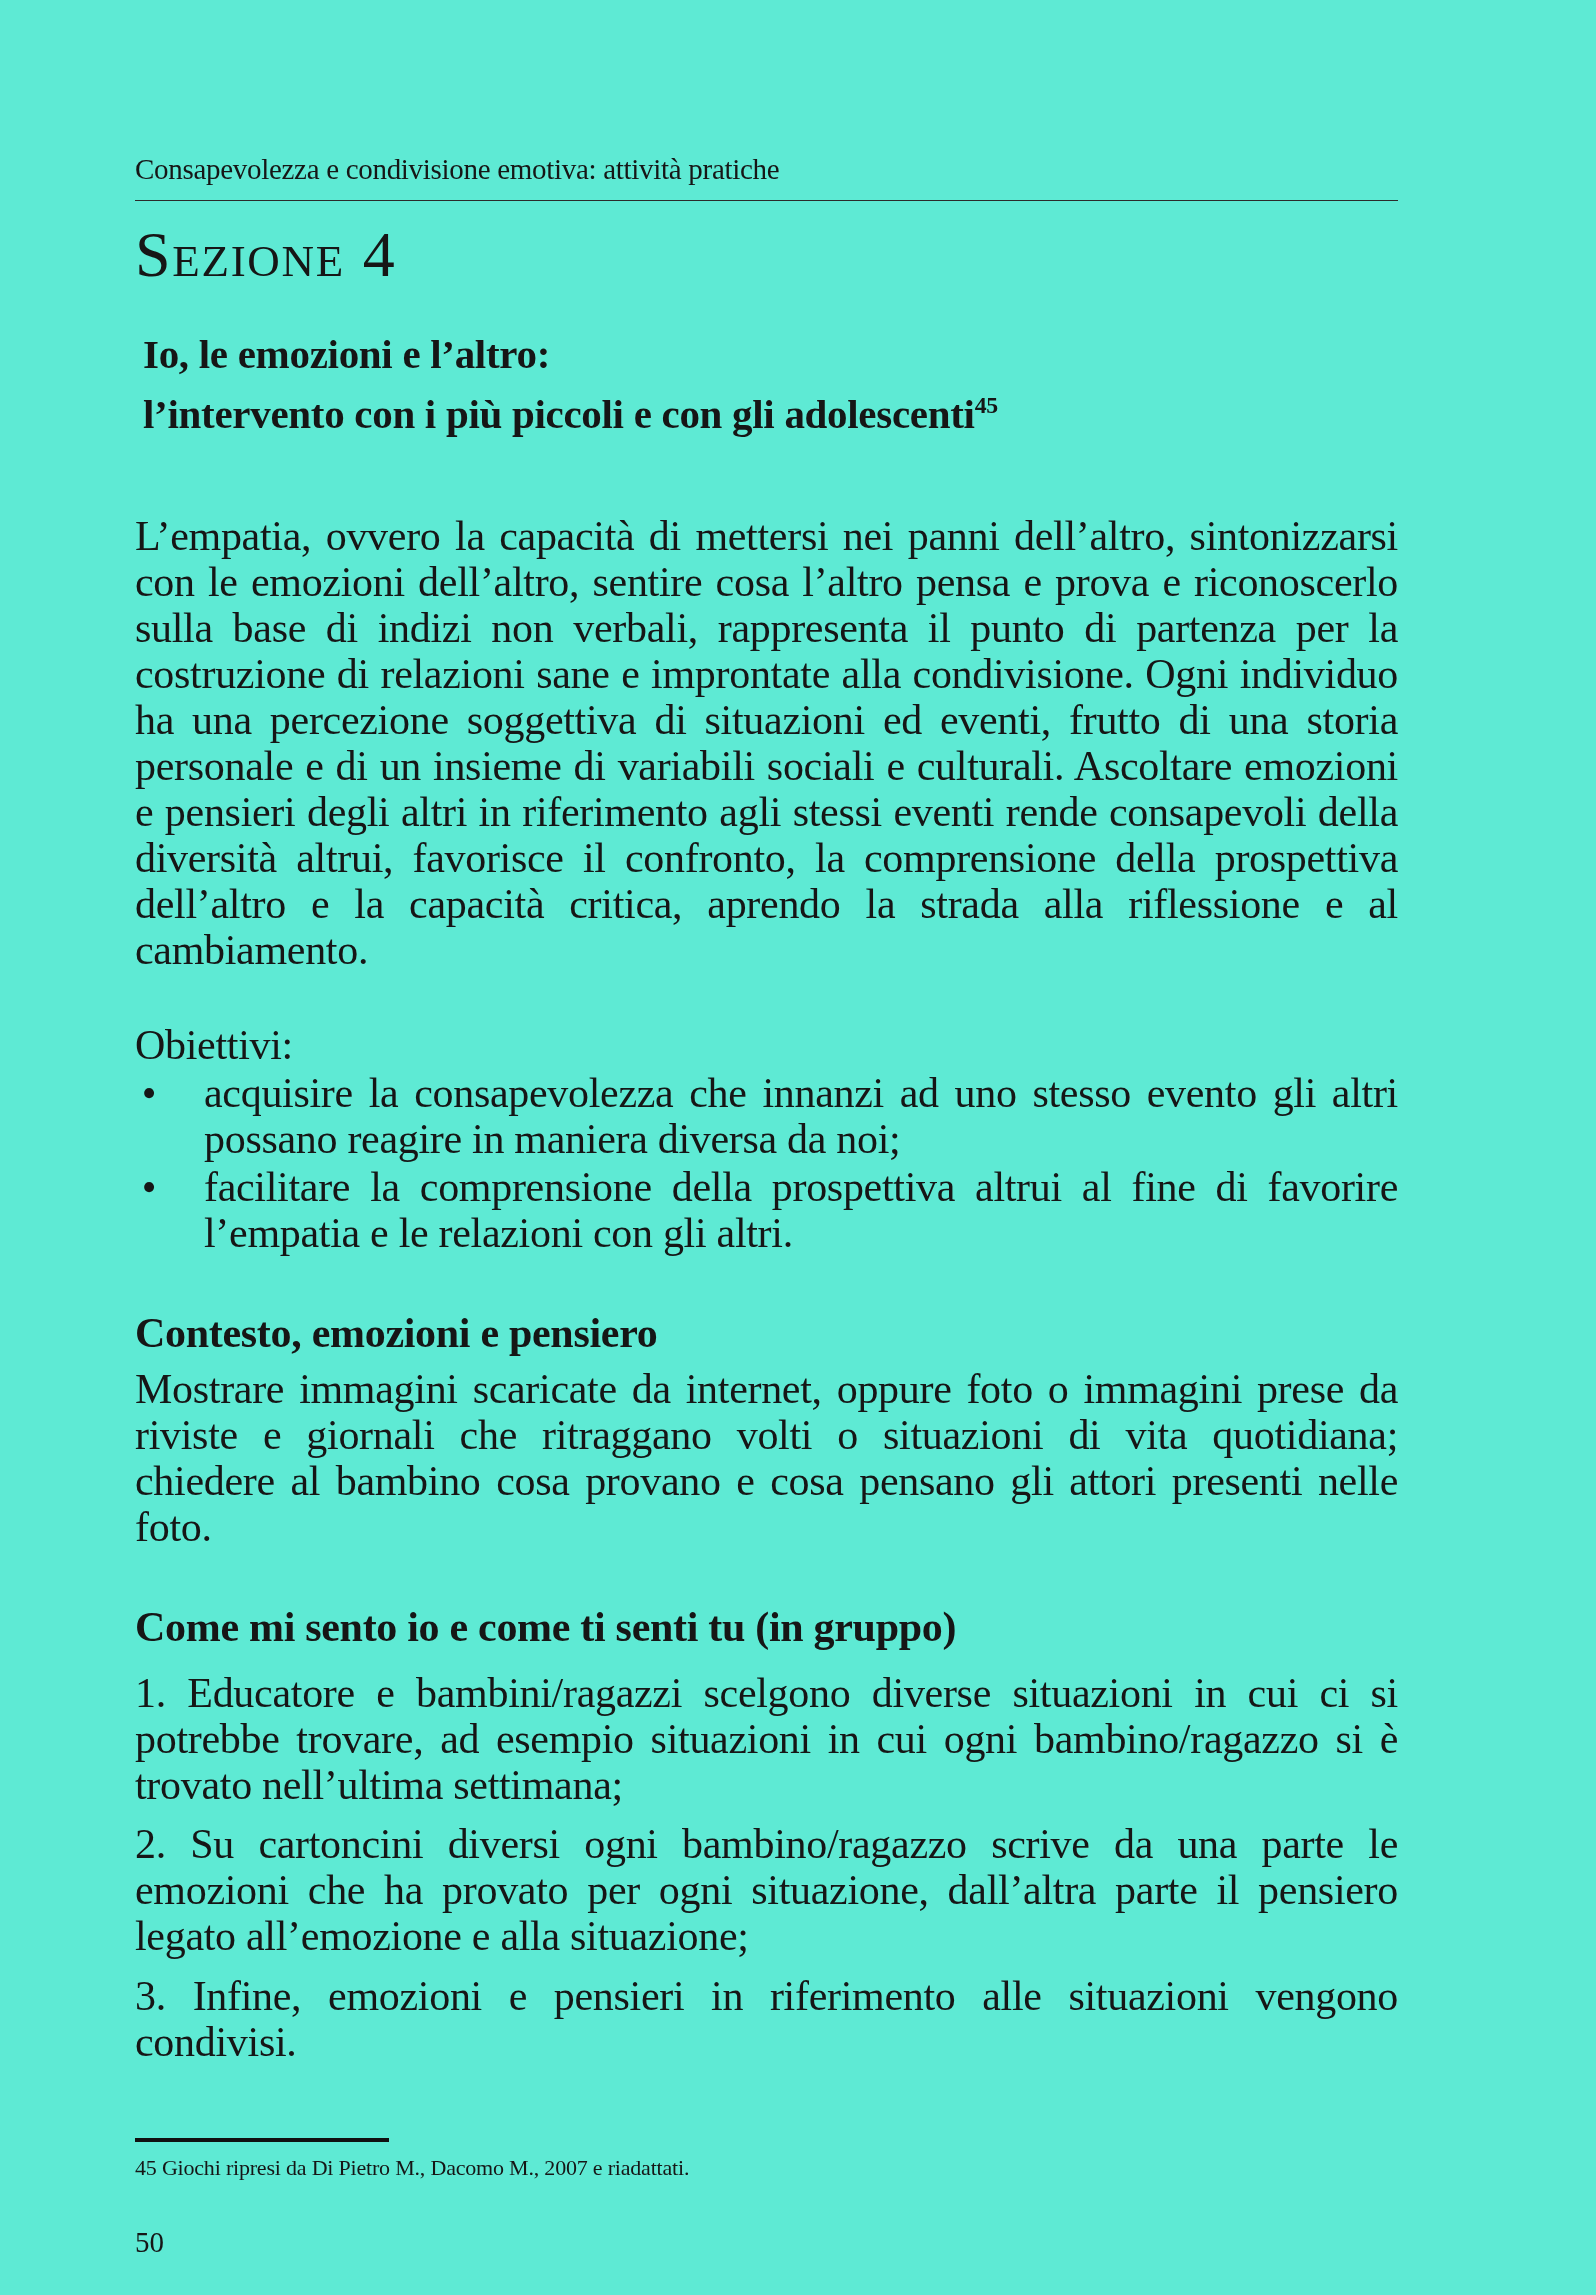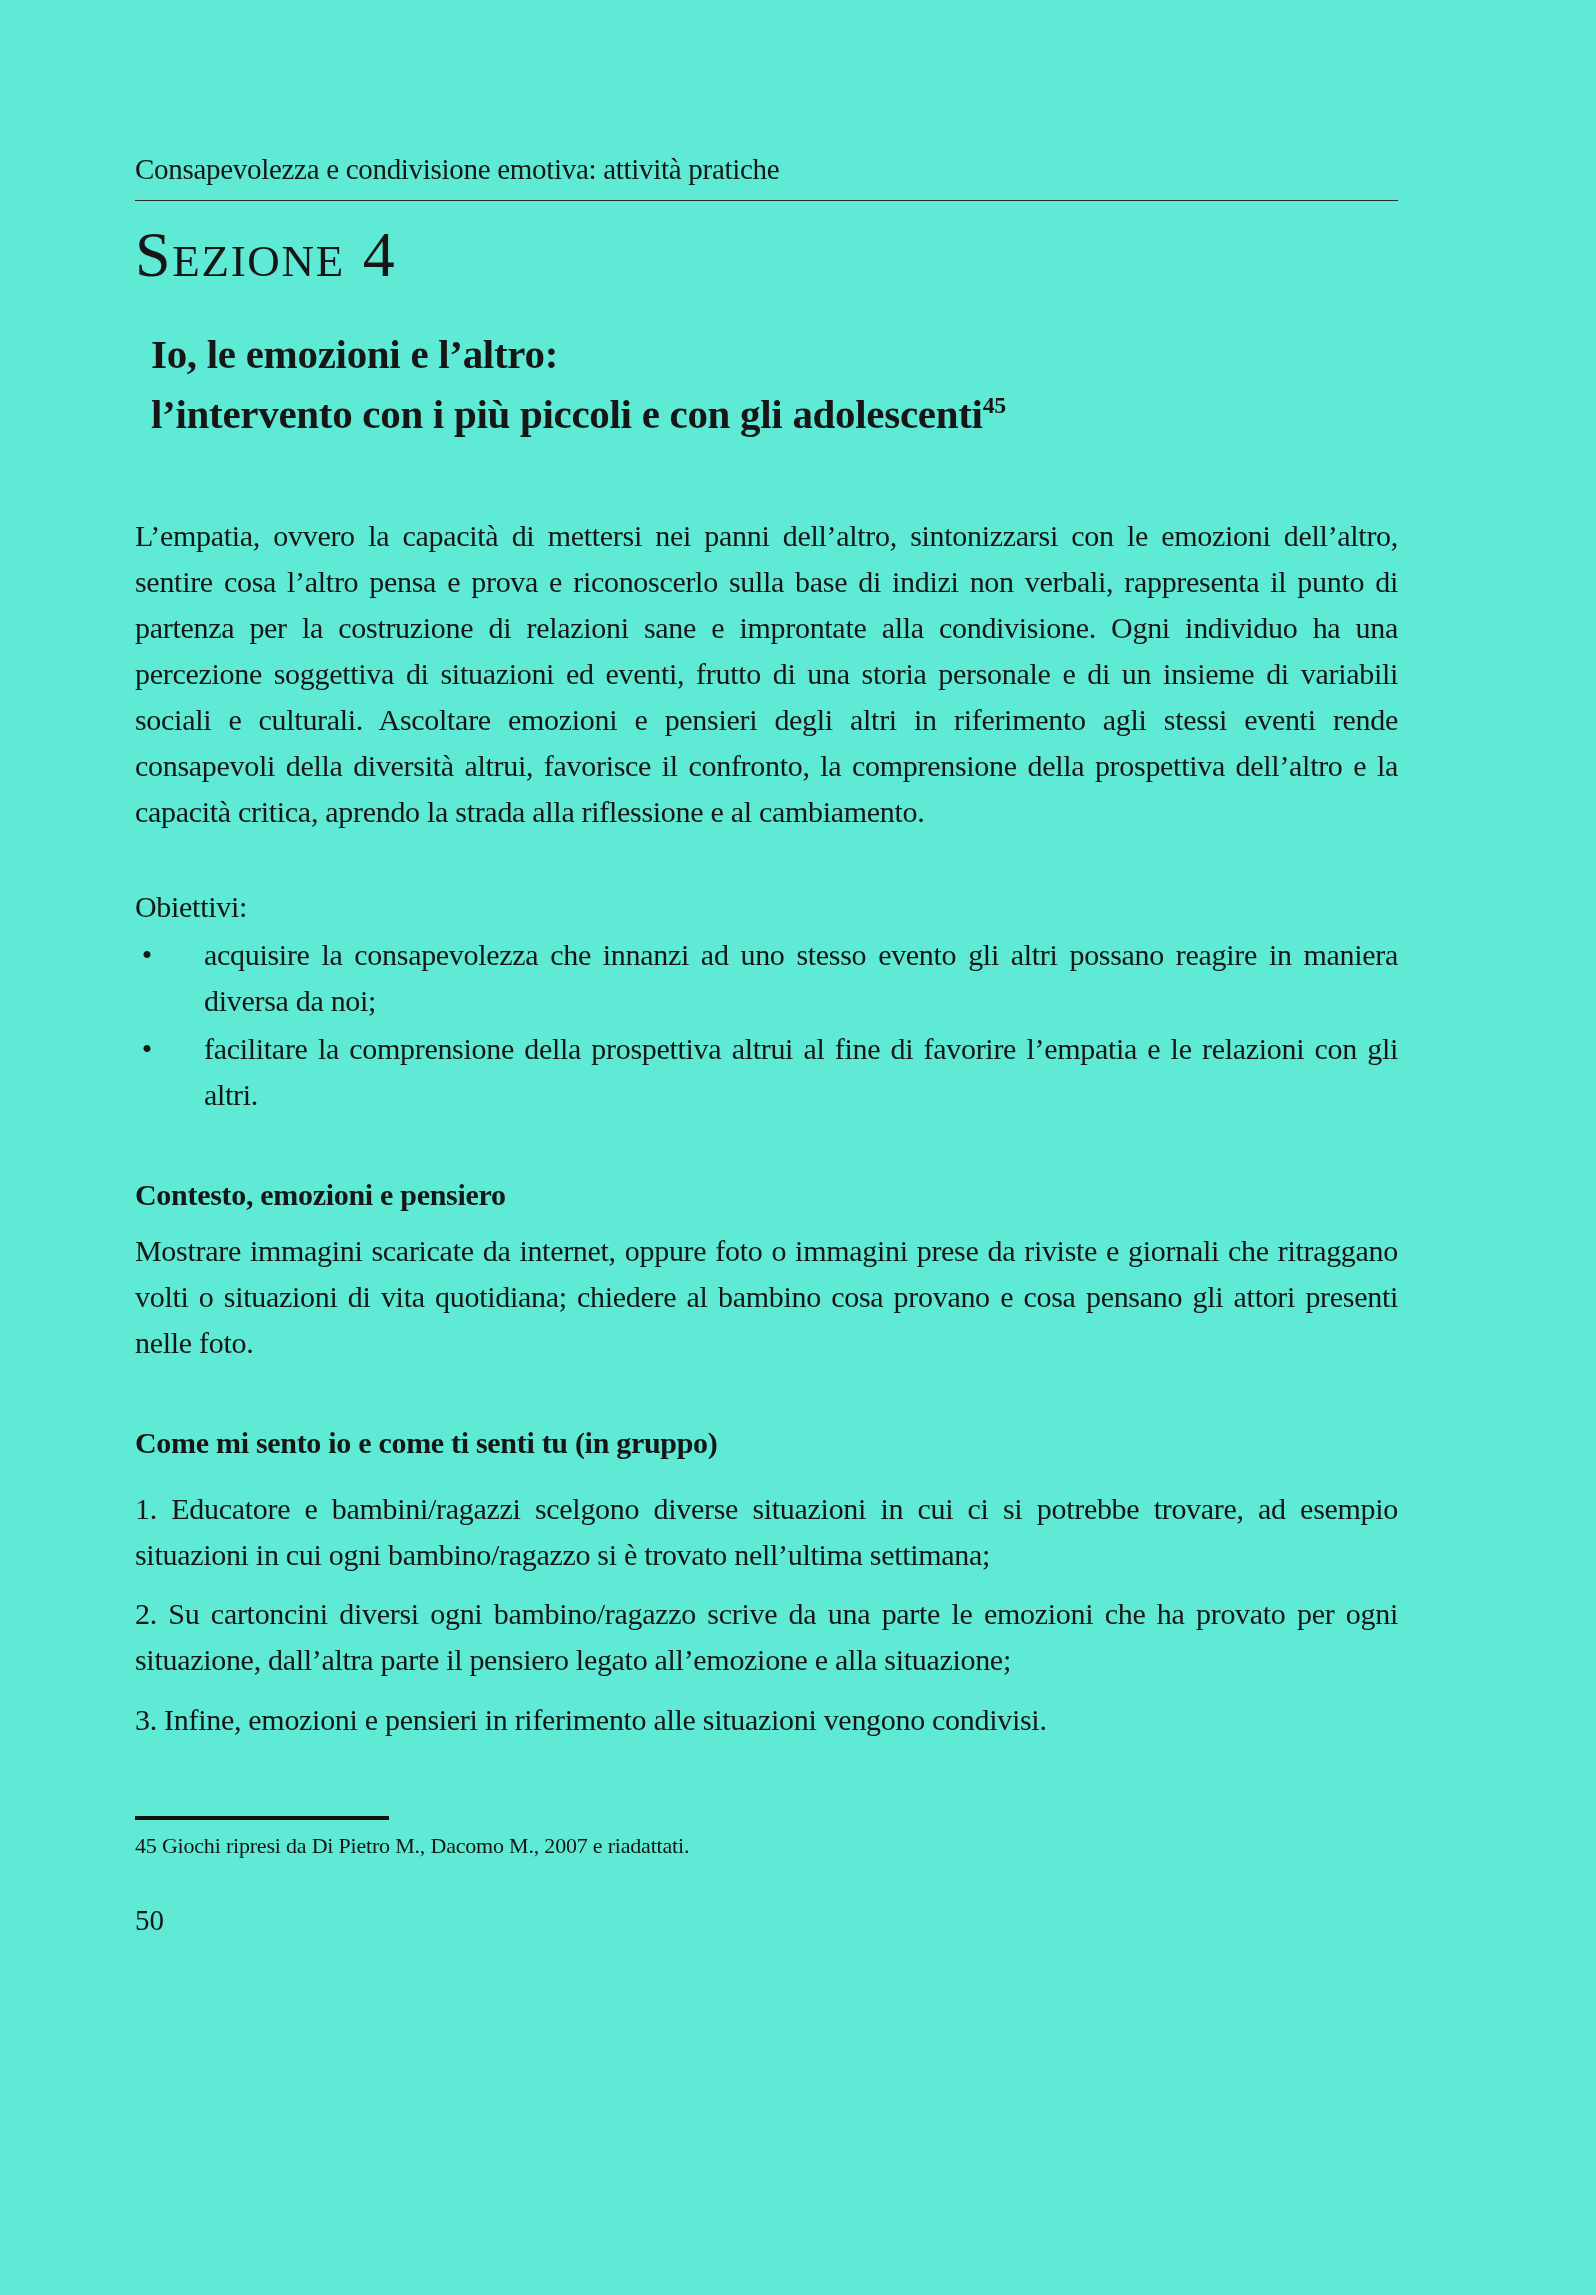--- a/index.html
+++ b/index.html
@@ -27,33 +27,33 @@
   }
   .section-label {
     margin-top: 18.6px;
     text-align: left;
     font-variant: small-caps;
     font-size: 64px;
     line-height: 1.1;
     letter-spacing: 1.7px;
   }
   .title {
-    margin: 35px 0 0 16px;
+    margin: 35px 0 0 8px;
     font-weight: bold;
     font-size: 41px;
     line-height: 1.45;
     letter-spacing: -0.3px;
   }
   .title sup {
     font-size: 58%;
     line-height: 0;
     vertical-align: super;
   }
   .bodytext {
-    font-size: 30px;
+    font-size: 42px;
     line-height: 46px;
     letter-spacing: -0.3px;
   }
   .intro { margin: 69px 0 0 0; text-align: justify; }
   .objectives-label { margin: 49px 0 0 0; }
   ul.objectives {
     list-style: none;
     margin: 1.7px 0 0 0;
     padding: 0;
   }

